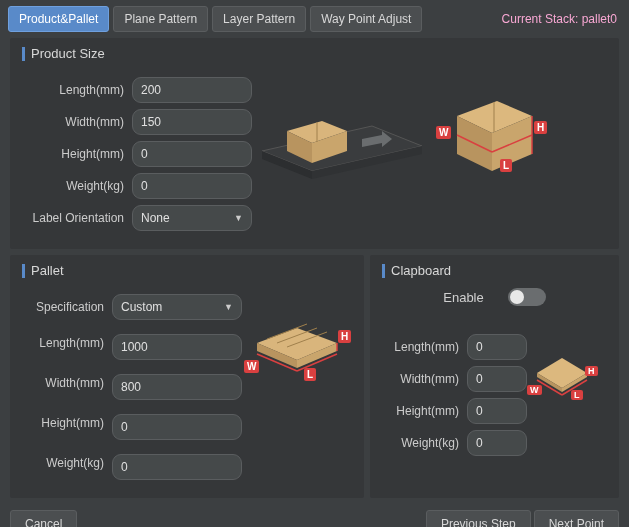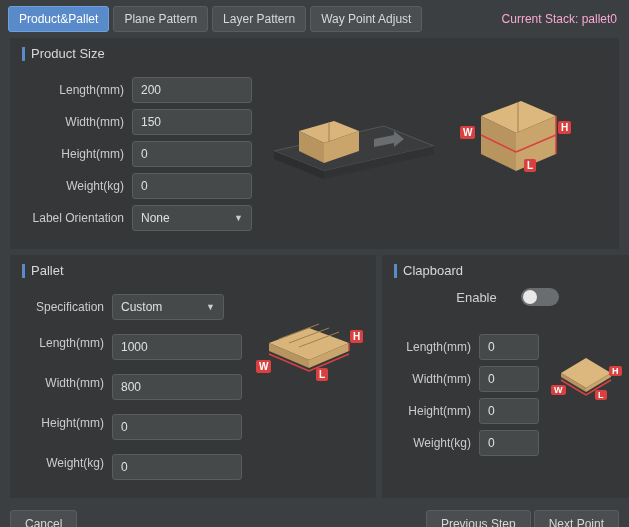--- a/index.html
+++ b/index.html
@@ -72,53 +72,52 @@
     font-size: 12px;
     color: #ccc;
   }
   .product .field-label { width: 110px; }
   .pallet .field-label { width: 90px; }
   .clap .field-label { width: 85px; }
 
   input[type="text"], .select {
     background: #45494a;
     border: 1px solid #5a5d5f;
-    border-radius: 3px;
+    border-radius: 9px;
     color: #e0e0e0;
     padding: 5px 8px;
     font-size: 12px;
     height: 26px;
   }
   .product input[type="text"] { width: 120px; }
   .pallet input[type="text"] { width: 130px; margin-top: 8px; }
   .clap input[type="text"] { width: 60px; }
 
   .select {
     width: 120px;
     display: inline-flex;
     align-items: center;
     justify-content: space-between;
     cursor: pointer;
   }
-  .pallet .select { width: 112px; }
+  .pallet .select { width: 130px; }
   .select .caret {
     font-size: 9px;
     color: #ccc;
   }
 
   .cols {
     display: flex;
     gap: 6px;
   }
   .col-left { flex: 1.3; }
   .col-right { flex: 1; }
 
   .illus-wrap {
     display: flex;
-    gap: 12px;
   }
   .illus-col { flex: 0 0 auto; }
 
   .toggle {
     width: 38px; height: 18px;
     background: #6a6d6f;
     border-radius: 10px;
     position: relative;
     cursor: pointer;
   }

